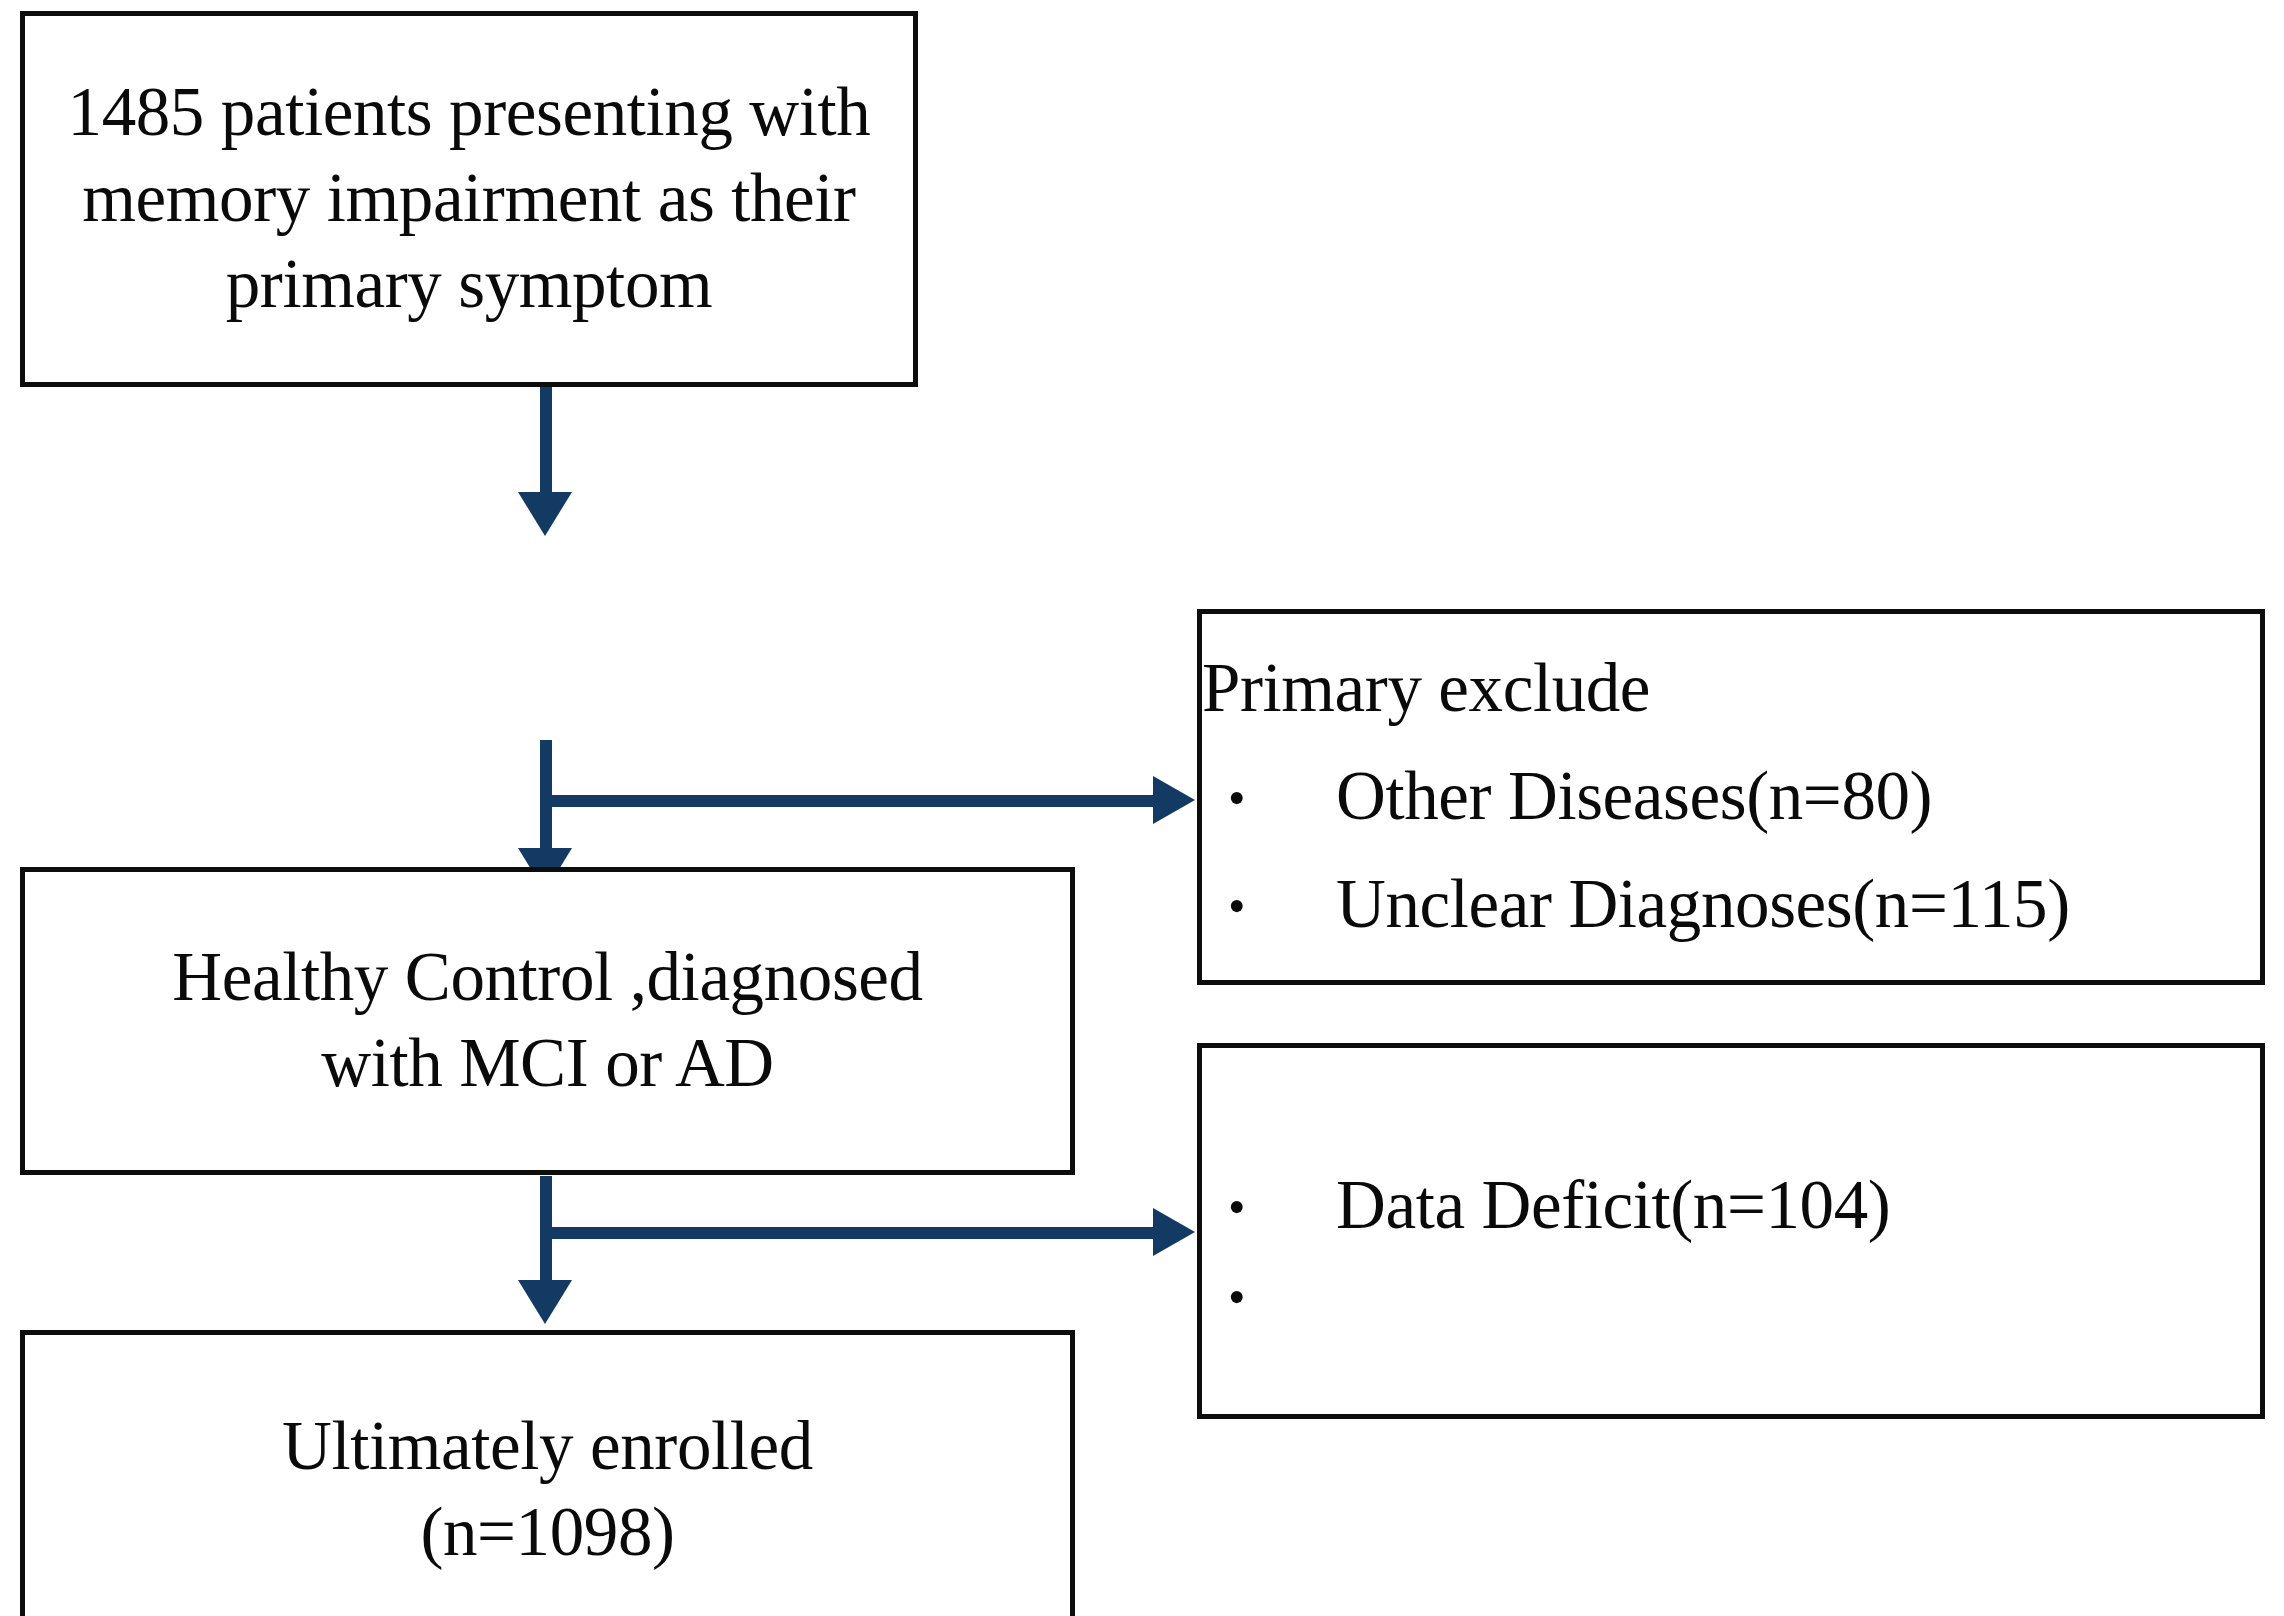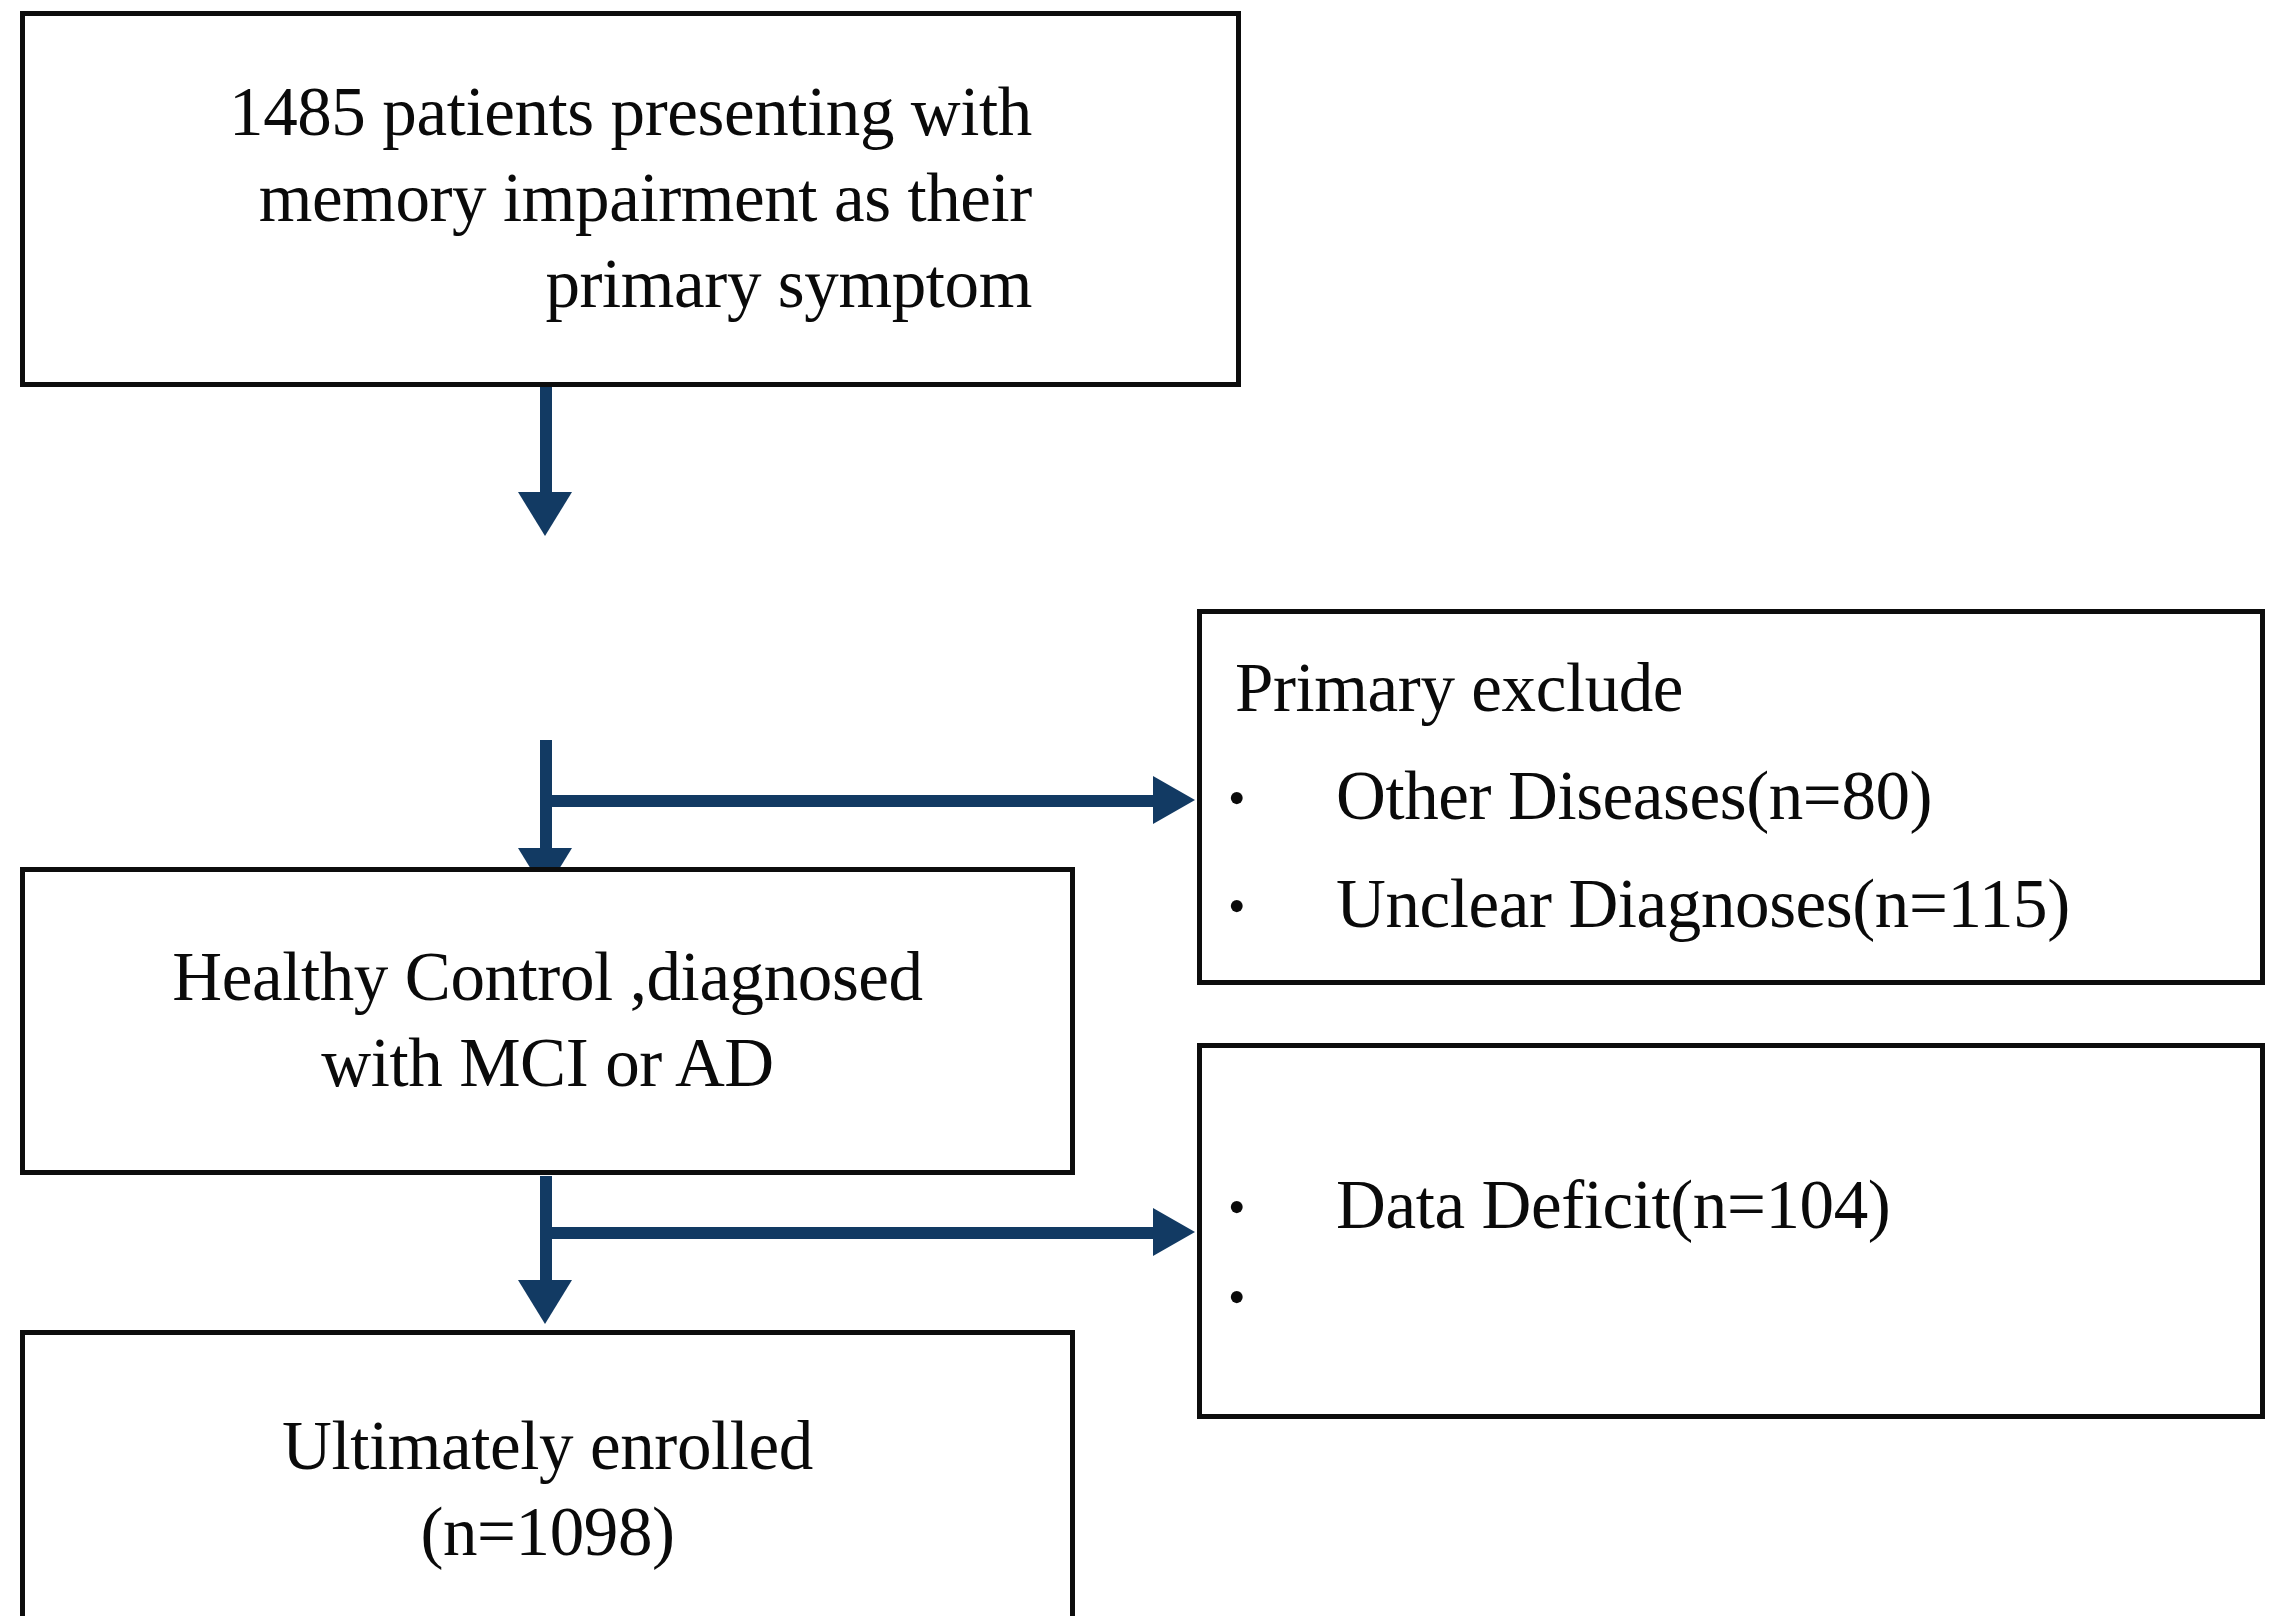--- a/index.html
+++ b/index.html
@@ -38,21 +38,20 @@
     letter-spacing: -0.4px;
     white-space: pre-line;
     padding: 0 20px;
   }
   
   .excl-title {
     font-family: "Liberation Serif", "DejaVu Serif", serif;
     font-size: 69px;
     color: #0a0a0a;
     line-height: 1.1;
-    padding-left: 33px;
     letter-spacing: -0.4px;
   }
   .excl-list {
     list-style: none;
     margin: 0;
     padding: 0;
   }
   .excl-item {
     display: flex;
     align-items: baseline;
@@ -97,21 +96,21 @@
     border-top: 24.4px solid transparent;
     border-bottom: 24.4px solid transparent;
     border-left: 42px solid #123a63;
   }
 </style>
 </head>
 <body>
 
 <div id="canvas">
 
-  <div class="node centered" style="left:20px; top:10.8px; width:1221px; height:376px;text-align:right;">
+  <div class="node centered" style="left:20px; top:10.8px; width:898px; height:376px;">
     <div class="node-text">1485 patients presenting with
 memory impairment as their
 primary symptom</div>
   </div>
 
   <div class="vline" style="left:540px; top:387px; width:12.2px; height:108px;"></div>
   <div class="arrow-down" style="left:518px; top:492px;"></div>
 
 
   <div class="vline" style="left:540px; top:740px; width:12.2px; height:111px;"></div>

